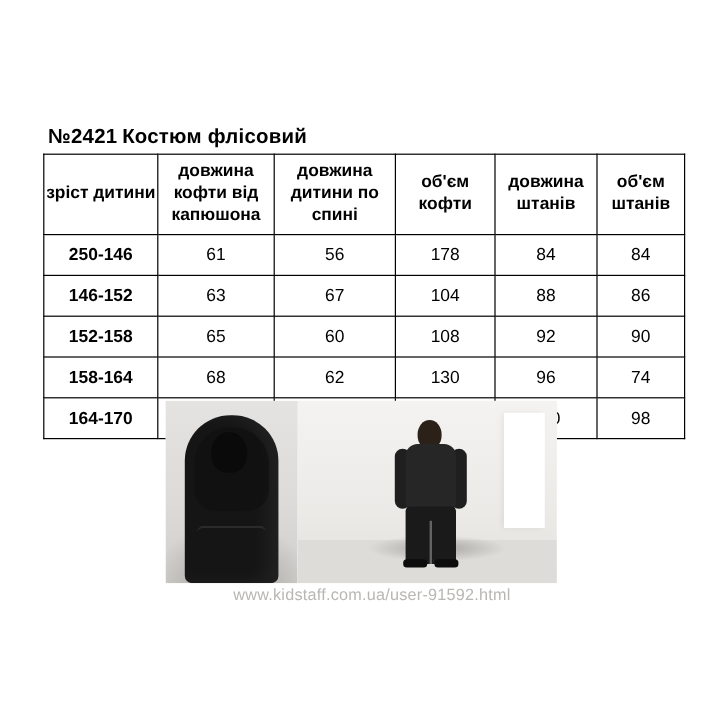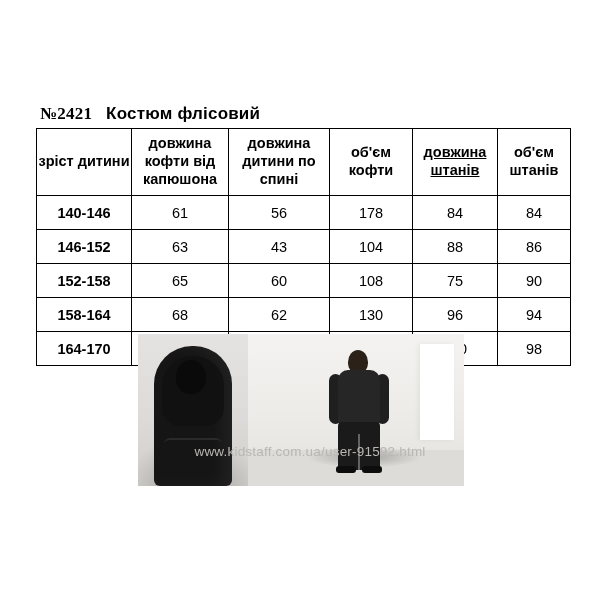--- a/index.html
+++ b/index.html
@@ -23,22 +23,21 @@
   .title {
     position: absolute;
     left: 40px;
     top: 104px;
     font-size: 17px;
     font-weight: bold;
     letter-spacing: 0.2px;
     white-space: nowrap;
   }
   .title .code {
-    margin-right: 14px;
-    font-family: Liberation Serif, serif;
+    margin-right: 4px;
   }
   table.size-table {
     position: absolute;
     left: 36px;
     top: 128px;
     width: 528px;
     border-collapse: collapse;
     table-layout: fixed;
   }
   table.size-table th,
@@ -59,21 +58,21 @@
     font-size: 14.5px;
     font-weight: normal;
   }
   table.size-table tbody td.rowhead {
     font-weight: bold;
   }
   .col-0 { width: 94px; }
   .col-1 { width: 96px; }
   .col-2 { width: 100px; }
   .col-3 { width: 82px; }
-  .col-4 { width: 84px; text-decoration: underline; }
+  .col-4 { width: 84px; }
   .col-5 { width: 72px; margin-top: 28px; }
 
   .photo-band {
     position: absolute;
     left: 138px;
     top: 334px;
     width: 326px;
     height: 152px;
     background: #efeeec;
     overflow: hidden;
@@ -245,21 +244,21 @@
     left: 114px;
     top: 132px;
     width: 20px;
     height: 7px;
     background: #0d0d0d;
     border-radius: 3px;
   }
   .watermark {
     position: absolute;
     left: 150px;
-    top: 444px;
+    top: 488px;
     width: 320px;
     text-align: center;
     font-size: 13.5px;
     color: #b9b7b3;
     letter-spacing: 0.2px;
     white-space: nowrap;
   }
 </style>
 </head>
 <body>
@@ -276,50 +275,50 @@
         <th class="col-0">зріст дитини</th>
         <th class="col-1">довжина кофти від капюшона</th>
         <th class="col-2">довжина дитини по спині</th>
         <th class="col-3">об'єм кофти</th>
         <th class="col-4">довжина штанів</th>
         <th class="col-5">об'єм штанів</th>
       </tr>
     </thead>
     <tbody>
       <tr>
-        <td class="rowhead">140-146</td>
+        <td class="rowhead">250-146</td>
         <td>61</td>
         <td>56</td>
         <td>178</td>
         <td>84</td>
         <td>84</td>
       </tr>
       <tr>
         <td class="rowhead">146-152</td>
         <td>63</td>
-        <td>43</td>
+        <td>67</td>
         <td>104</td>
         <td>88</td>
         <td>86</td>
       </tr>
       <tr>
         <td class="rowhead">152-158</td>
         <td>65</td>
         <td>60</td>
         <td>108</td>
-        <td>75</td>
+        <td>92</td>
         <td>90</td>
       </tr>
       <tr>
         <td class="rowhead">158-164</td>
         <td>68</td>
         <td>62</td>
         <td>130</td>
         <td>96</td>
-        <td>94</td>
+        <td>74</td>
       </tr>
       <tr>
         <td class="rowhead">164-170</td>
         <td>71</td>
         <td>64</td>
         <td>114</td>
         <td>100</td>
         <td>98</td>
       </tr>
     </tbody>

